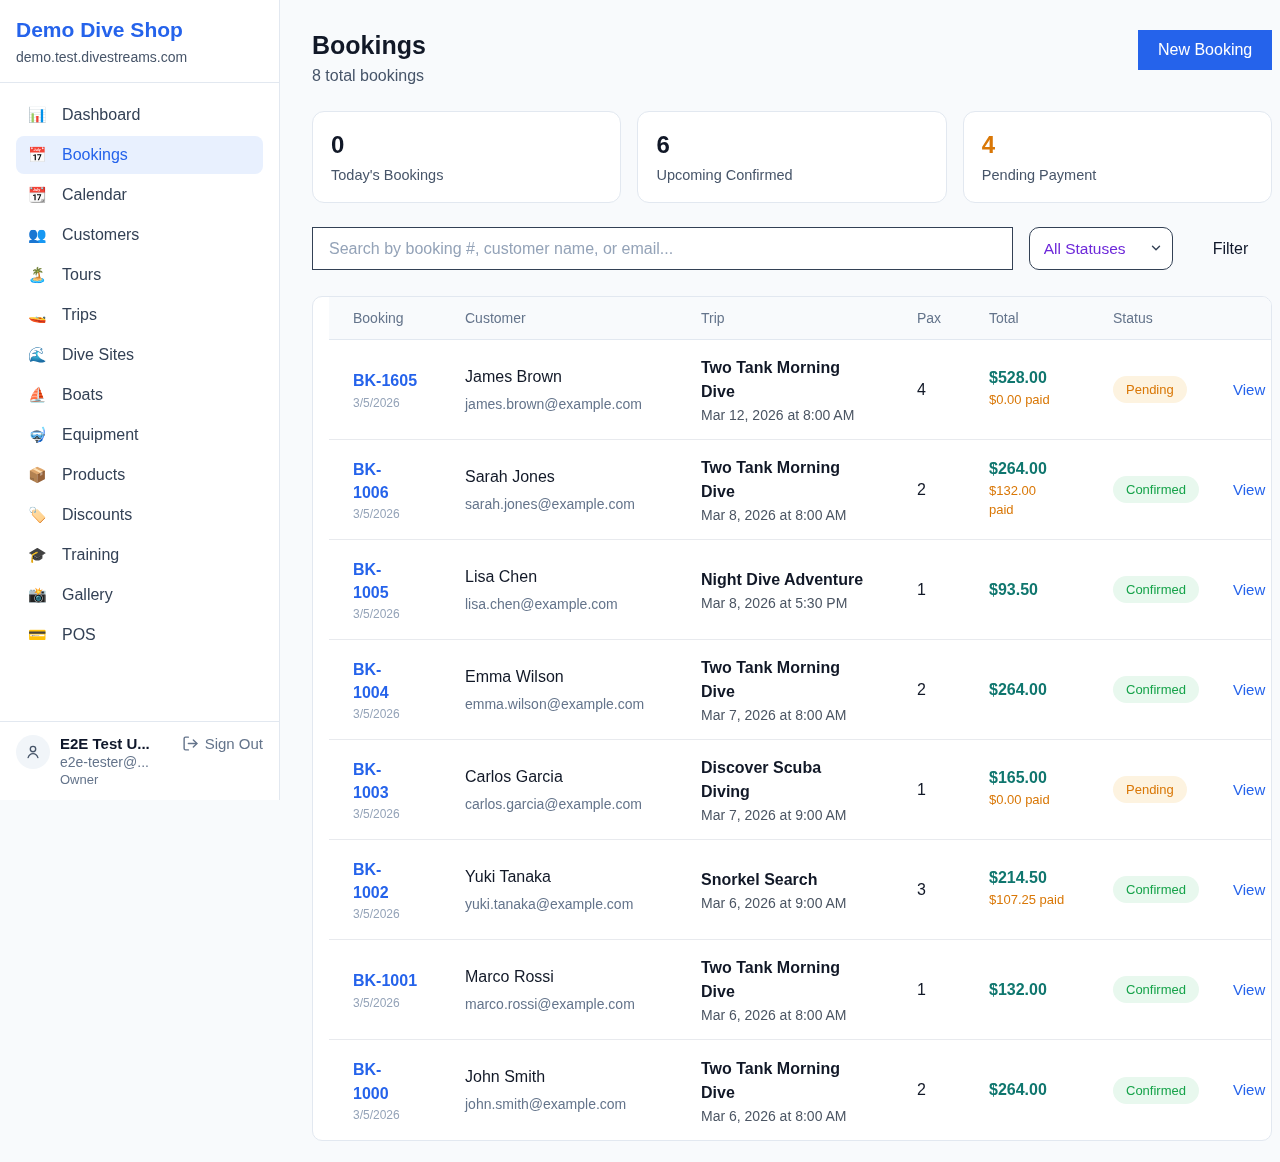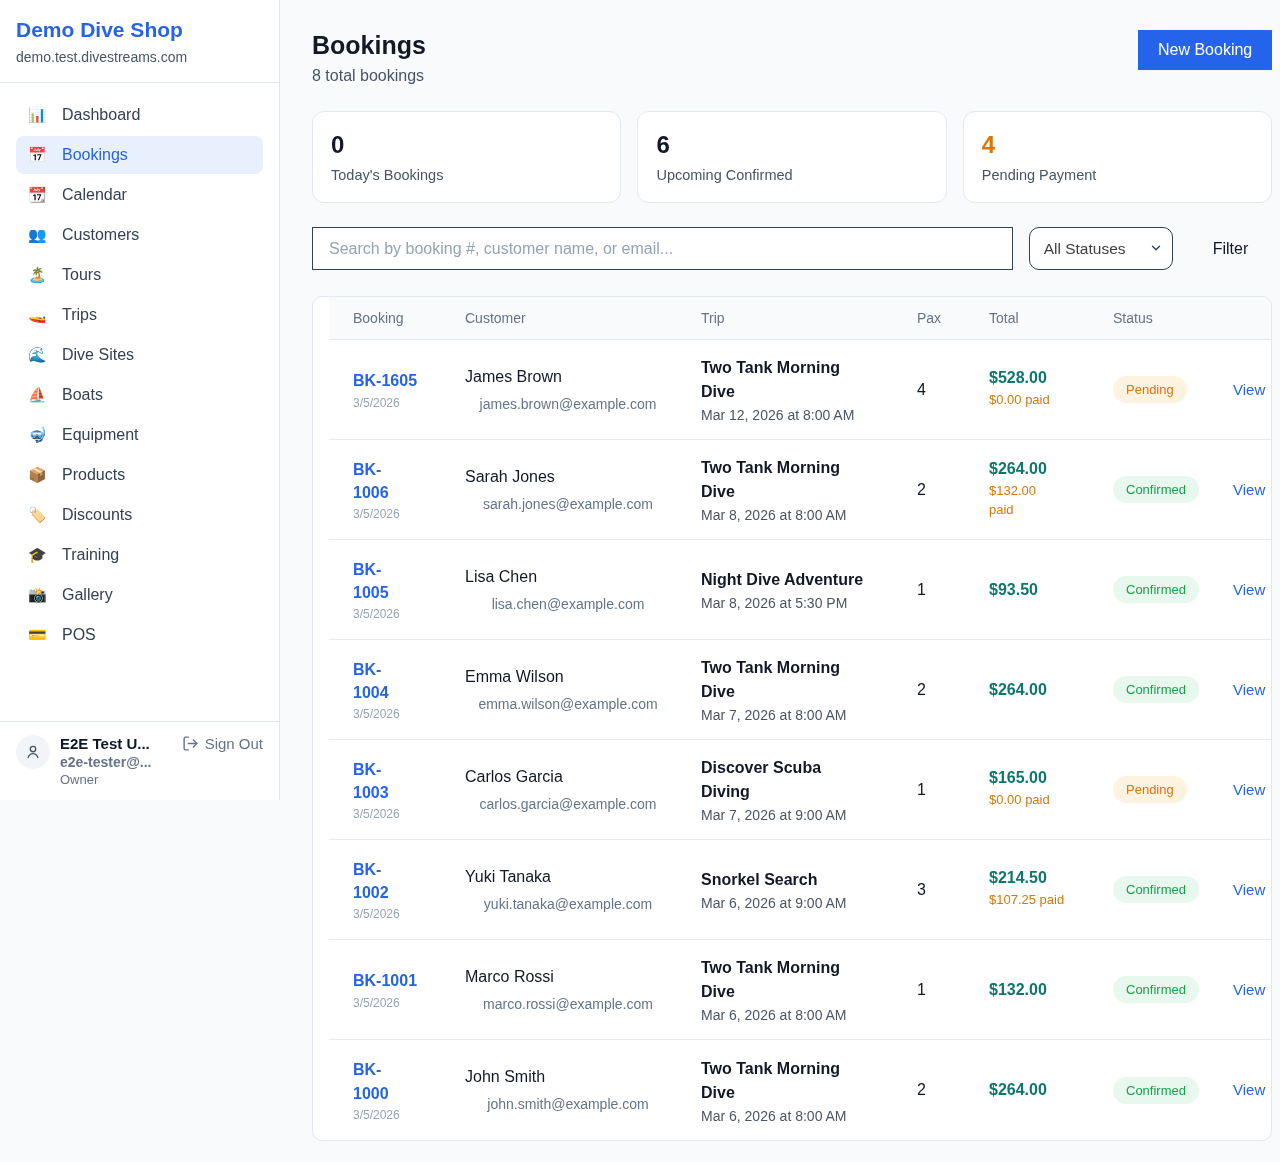--- a/index.html
+++ b/index.html
@@ -31,21 +31,21 @@
   .user-section {
     border-top: 1px solid #e2e8f0; padding: 13px 16px;
     display: flex; align-items: flex-start; gap: 10px;
   }
   .avatar {
     width: 34px; height: 34px; border-radius: 50%; background: #f1f5f9;
     display: flex; align-items: center; justify-content: center; flex-shrink: 0;
   }
   .user-info { min-width: 0; }
   .user-name { font-size: 15px; font-weight: 700; color: #0f172a; white-space: nowrap; }
-  .user-email { font-size: 14px; color: #64748b; margin-top: 2px; white-space: nowrap; font-weight: bold; }
+  .user-email { font-size: 14px; color: #64748b; margin-top: 2px; white-space: nowrap; }
   .user-role { font-size: 13px; color: #64748b; margin-top: 2px; }
   .sign-out {
     margin-left: auto; display: flex; align-items: center; gap: 6px;
     color: #64748b; font-size: 15px; cursor: pointer; white-space: nowrap;
   }
 
   
   .main { flex: 1; padding: 30px 32px 32px; }
   .page-header { display: flex; justify-content: space-between; align-items: flex-start; }
   .page-title { font-size: 25px; font-weight: 700; color: #111827; line-height: 1.2; }
@@ -66,21 +66,21 @@
 
   .filters { display: flex; gap: 16px; margin-top: 24px; align-items: stretch; }
   .search-input {
     flex: 1; font-family: inherit; font-size: 16px; color: #0f172a;
     border: 1px solid #334155; border-radius: 0; padding: 10px 16px;
     background: #fff; outline: none; height: 43px;
   }
   .search-input::placeholder { color: #94a3b8; }
   .select-wrap { position: relative; width: 144px; flex-shrink: 0; }
   .status-select {
-    width: 100%; height: 43px; font-family: inherit; font-size: 15.5px; color: #404040;
+    width: 100%; height: 43px; font-family: inherit; font-size: 15.5px; color: #6d28d9;
     border: 1px solid #334155; border-radius: 10px; background: #fff;
     padding: 0 30px 0 14px; appearance: none; -webkit-appearance: none; cursor: pointer;
   }
   .select-chevron { position: absolute; right: 10px; top: 14px; pointer-events: none; color: #334155; }
   .filter-btn {
     background: none; border: none; font-family: inherit; font-size: 16px; font-weight: 500;
     color: #0f172a; cursor: pointer; padding: 0 24px;
   }
 
   
@@ -99,21 +99,21 @@
   .th { font-size: 14px; color: #64748b; font-weight: 500; padding-left: 24px; }
   .trow { min-height: 100px; align-items: center; border-bottom: 1px solid #e8eaee; }
   .trow:last-child { border-bottom: none; }
   .cell { padding-left: 24px; padding-right: 6px; }
   .bk-link {
     color: var(--accent, #2563eb); font-size: 16px; font-weight: 600;
     white-space: pre-line; line-height: 1.45; cursor: pointer;
   }
   .bk-date { font-size: 12px; color: #94a3b8; margin-top: 3px; }
   .cust-name { font-size: 16px; font-weight: 500; color: #111827; }
-  .cust-email { font-size: 14px; color: #64748b; margin-top: 10px; text-align: center; }
+  .cust-email { font-size: 14px; color: #64748b; margin-top: 10px; }
   .trip-name { font-size: 16px; font-weight: 700; color: #111827; white-space: pre-line; line-height: 1.5; }
   .trip-date { font-size: 14px; color: #4b5563; margin-top: 3px; }
   .pax { font-size: 16px; color: #111827; }
   .total-amt { font-size: 16px; font-weight: 700; color: #0f766e; }
   .paid-amt { font-size: 13px; color: var(--paid, #d97706); margin-top: 4px; white-space: pre-line; line-height: 1.4; }
   .badge {
     display: inline-block; font-size: 13px; padding: 6px 13px; border-radius: 999px; font-weight: 500;
   }
   .badge.pending { background: var(--pending-bg, #fdf3e0); color: var(--pending-text, #d97706); }
   .badge.confirmed { background: var(--confirmed-bg, #e8f8ee); color: var(--confirmed-text, #16a34a); }

